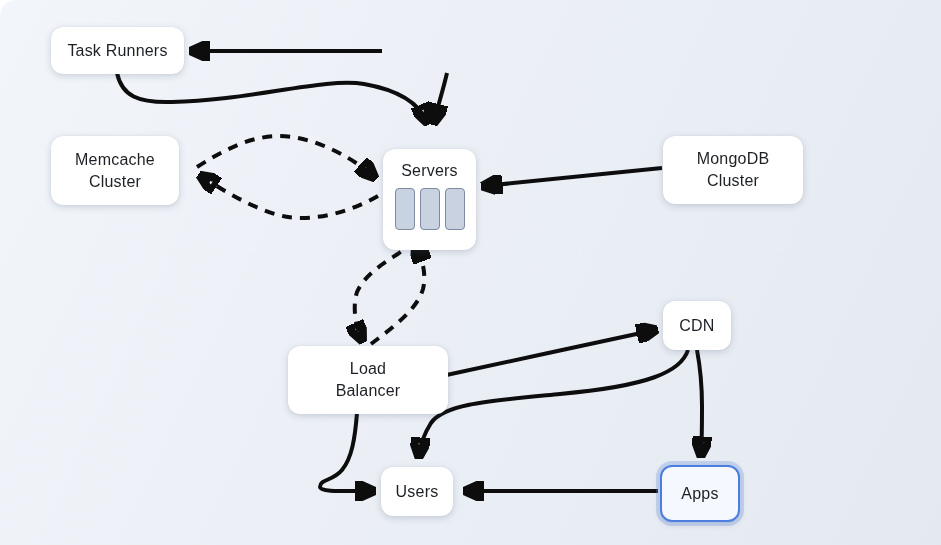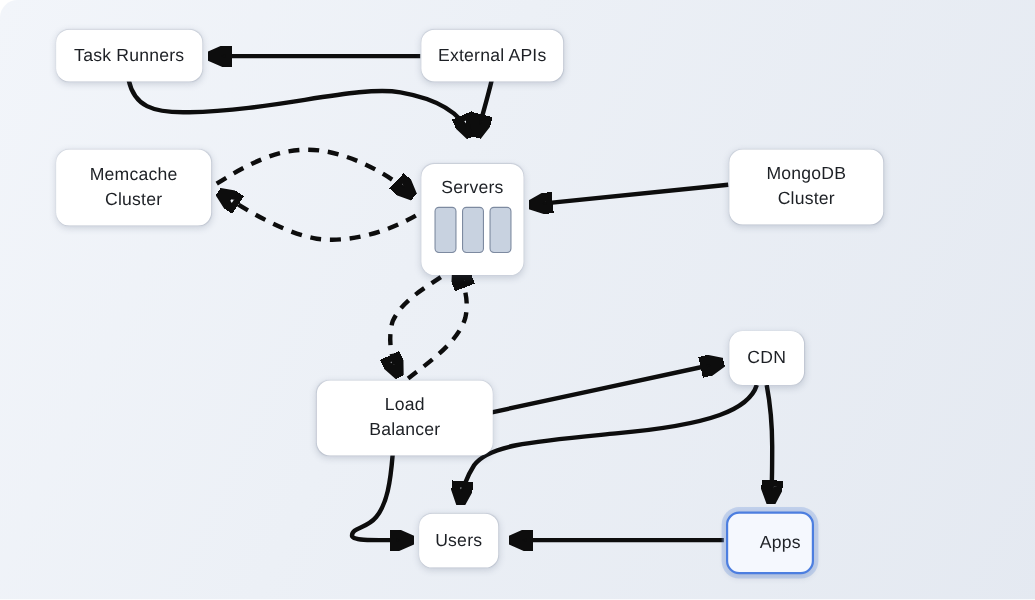--- a/index.html
+++ b/index.html
@@ -41,21 +41,20 @@
   .server-bars i{
     display:block;width:18px;height:40px;
     background:#c8d2e0;
     border:1px solid #7d8aa0;
     border-radius:4px;
   }
   .node.selected{
     border:2px solid #4c7ee0;
     background:#f5f8fe;
     box-shadow:0 0 0 4px rgba(109,148,222,0.30), 0 2px 7px rgba(70,82,110,0.20);
-    align-items:flex-end;
   }
 </style>
 </head>
 <body>
 
 <div class="stage">
   <div class="canvas">
 
     <svg class="edges" width="941" height="545" viewBox="0 0 941 545">
       <defs>
@@ -88,25 +87,22 @@
 
       <path d="M 697,350 C 700,366 702,386 702,406 C 702,426 702,440 701,455" marker-end="url(#arrowhead)"></path>
 
       <path d="M 658,491 L 466,491" marker-end="url(#arrowhead)"></path>
     </svg>
 
     <div class="node" style="left:51px;top:27px;width:133px;height:47px">
       <span class="node-label">Task Runners</span>
     </div>
 
-    <div class="node" style="left:383px;top:27px;width:129px;height:47px">
-      <span class="node-label">External APIs</span>
-    </div>
 
-    <div class="node" style="left:51px;top:136px;width:141px;height:69px">
+    <div class="node" style="left:51px;top:136px;width:128px;height:69px">
       <span class="node-label" style="max-width:110px">Memcache Cluster</span>
     </div>
 
     <div class="node servers" style="left:383px;top:137px;width:93px;height:101px">
       <span class="node-label">Servers</span>
       <div class="server-bars">
         <i></i>
           <i></i>
           <i></i>
       </div>

